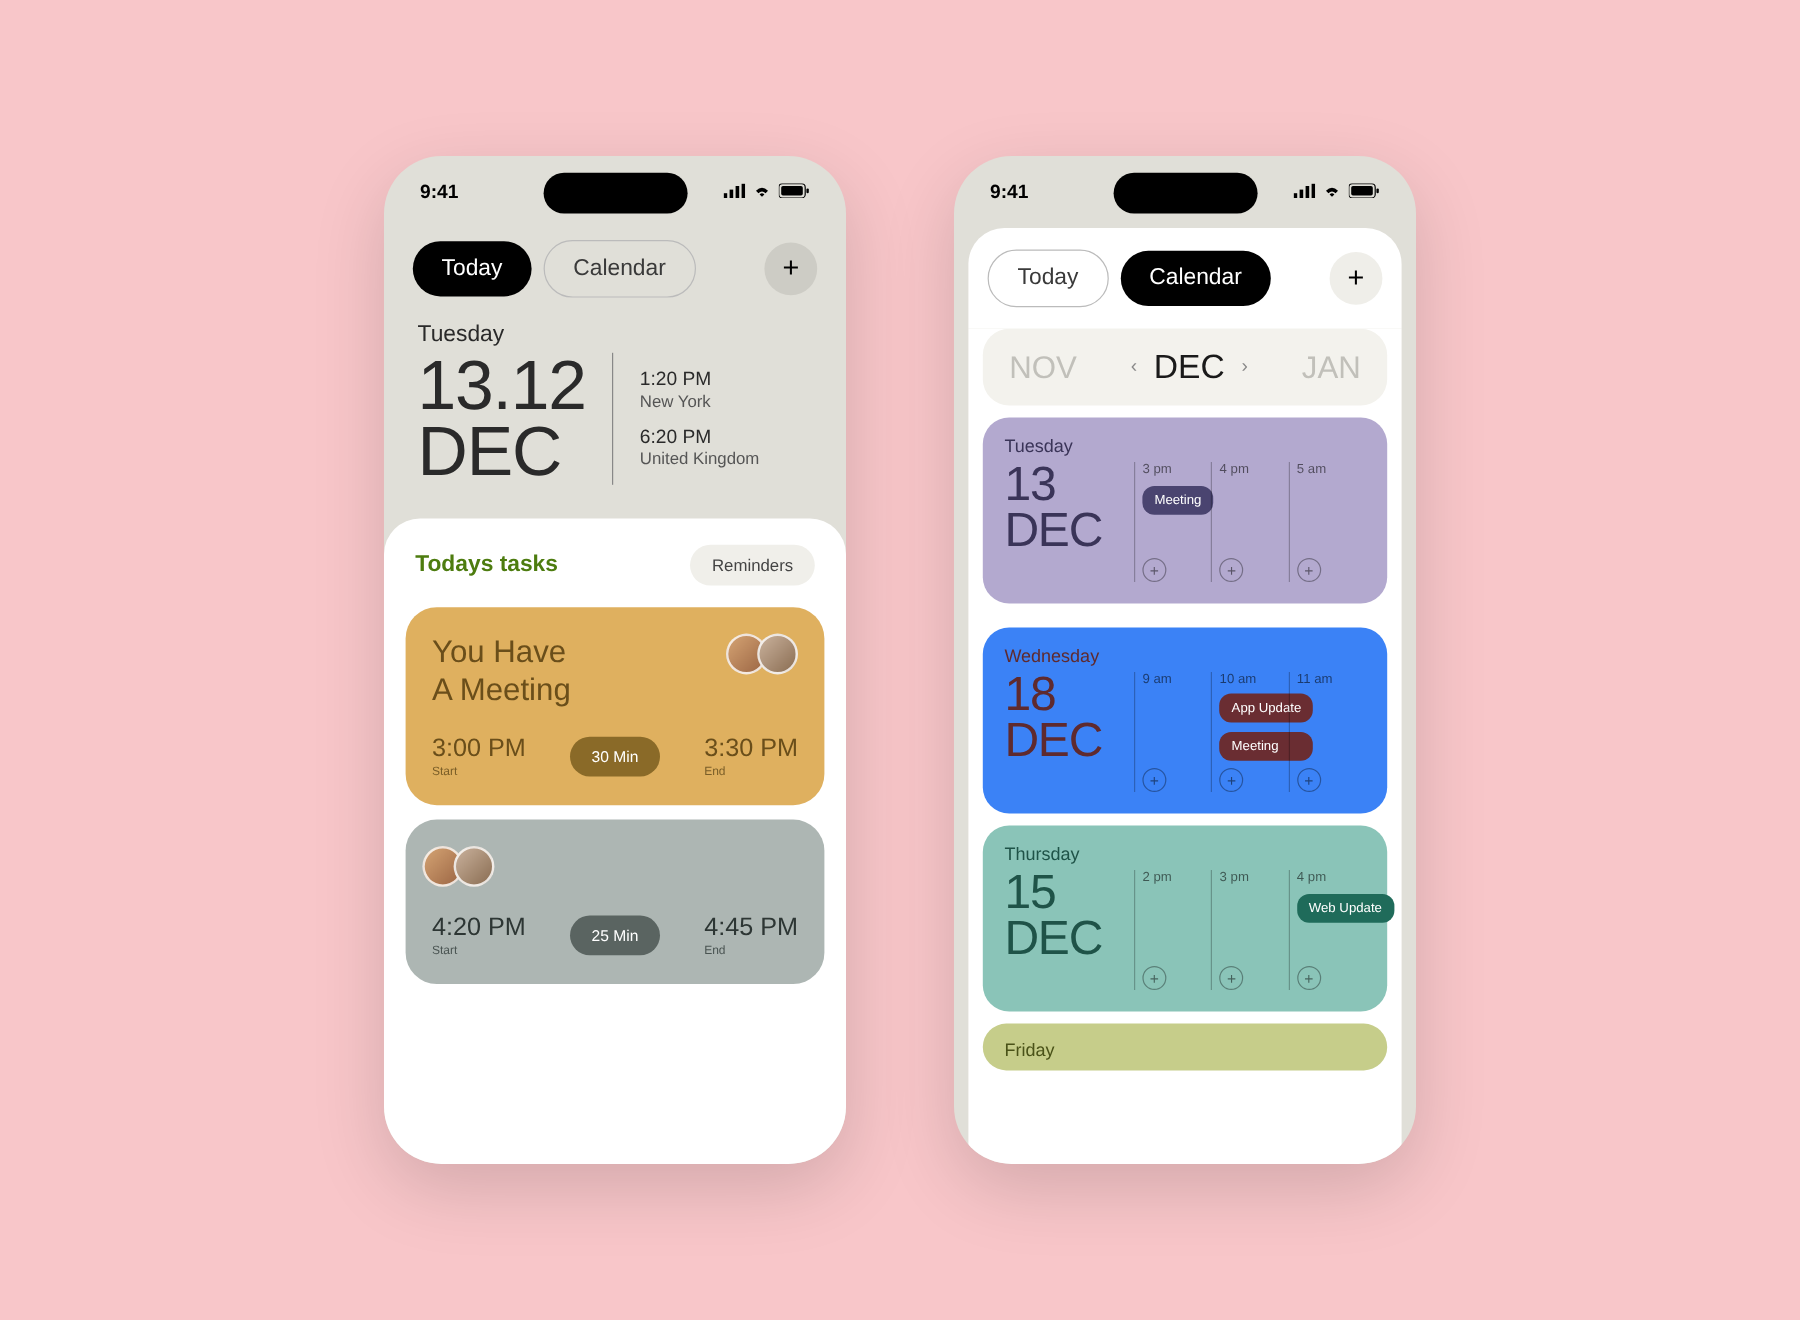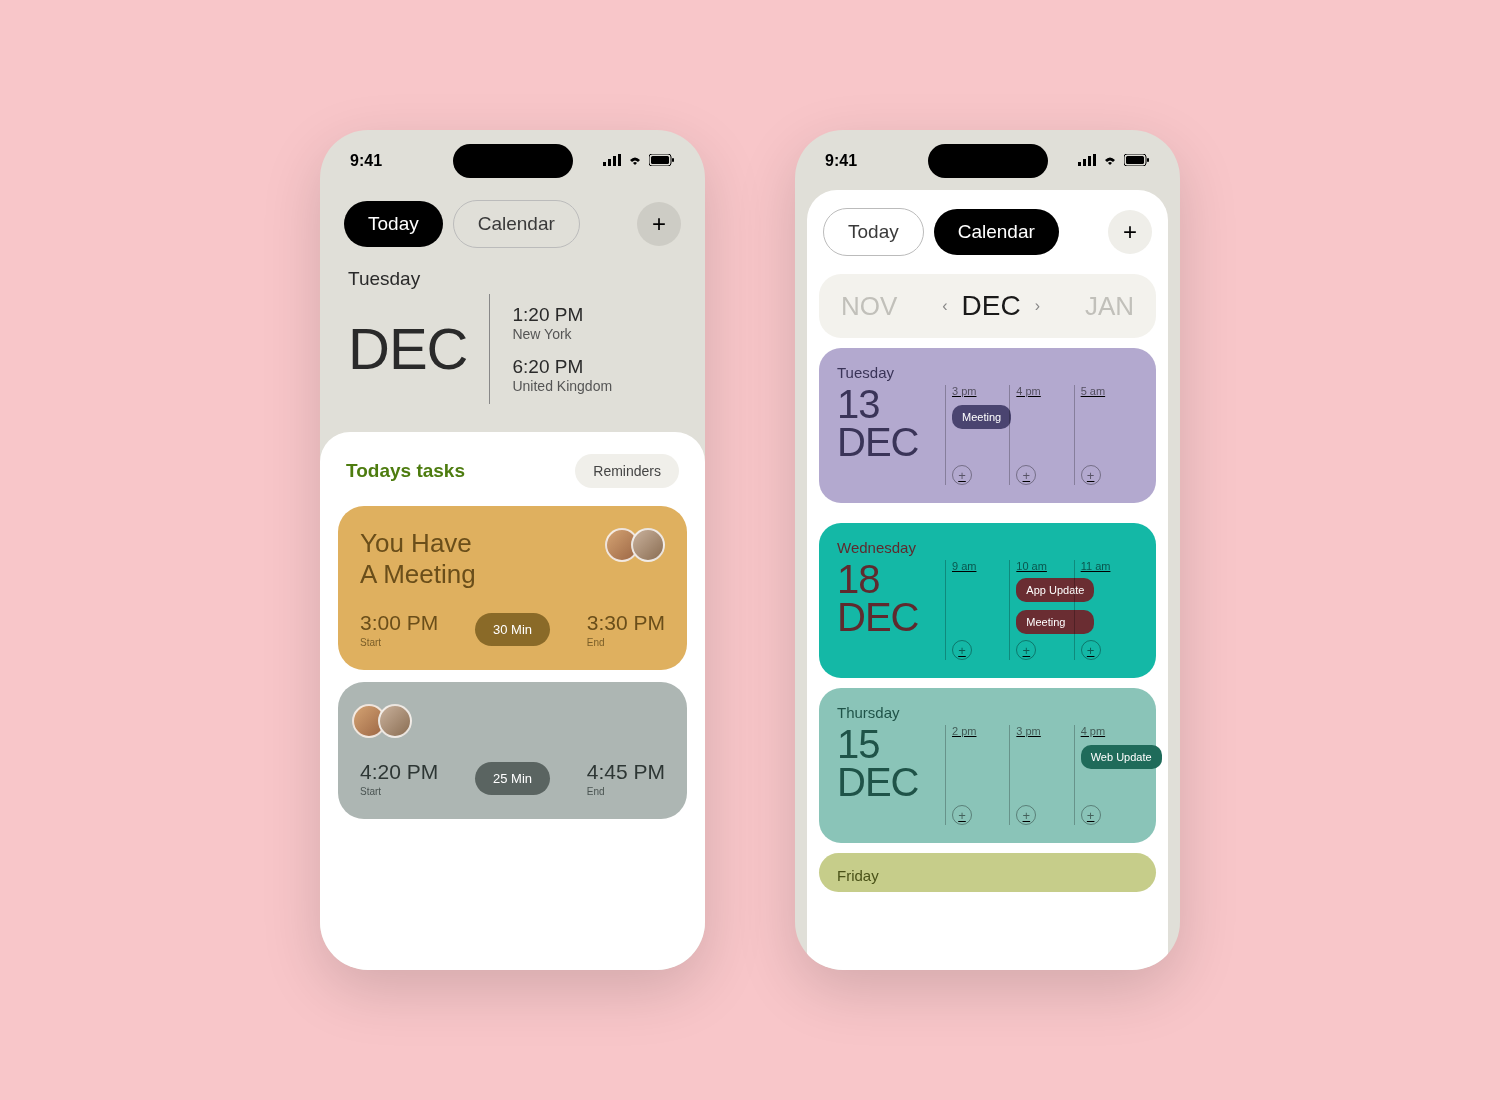--- a/index.html
+++ b/index.html
@@ -22,21 +22,21 @@
     .pill.inactive { background: transparent; color: #3a3a3a; border: 1px solid #bbb; }
     .add-btn { margin-left: auto; width: 44px; height: 44px; border-radius: 50%; background: #cdccc5; display: flex; align-items: center; justify-content: center; font-size: 24px; color: #000; cursor: pointer; }
     
     
     .date-block { padding: 20px 28px 28px; }
     .weekday { font-size: 19px; color: #2a2a2a; margin-bottom: 4px; }
     .date-row { display: flex; align-items: center; gap: 22px; }
     .big-date { font-size: 58px; font-weight: 500; color: #2a2a2a; line-height: 0.95; letter-spacing: -1px; }
     .divider-v { width: 1px; height: 110px; background: #888; }
     .tz-col { display: flex; flex-direction: column; gap: 14px; }
-    .tz-time { font-size: 19px; font-weight: 500; color: #2a2a2a; }
+    .tz-time { font-size: 16px; font-weight: 500; color: #2a2a2a; }
     .tz-loc { font-size: 14px; color: #555; }
     
     .tasks-panel { background: #fff; border-radius: 30px 30px 0 0; padding: 22px 18px 0; height: 100%; }
     .tasks-header { display: flex; justify-content: space-between; align-items: center; margin-bottom: 18px; padding: 0 8px; }
     .tasks-title { font-size: 19px; font-weight: 600; color: #4d7c0f; }
     .reminders-pill { background: #f0efea; padding: 9px 18px; border-radius: 20px; font-size: 14px; color: #444; cursor: pointer; }
     
     .task-card { border-radius: 26px; padding: 22px 22px; margin-bottom: 12px; }
     .task-card.gold { background: #dfb05f; }
     .task-card.grey { background: #adb6b3; }
@@ -63,32 +63,32 @@
     .phone.right .add-btn { background: #efeee9; }
     .cal-body { background: #fff; margin: 0 12px; padding: 0 12px 0; border-radius: 0 0 30px 30px; height: 720px; overflow: hidden; }
     .month-picker { background: #f3f2ed; border-radius: 22px; padding: 16px 22px; display: flex; justify-content: space-between; align-items: center; margin-bottom: 10px; }
     .mp-month { font-size: 26px; font-weight: 500; color: #c1c0ba; }
     .mp-center { display: flex; align-items: center; gap: 14px; }
     .mp-current { font-size: 28px; font-weight: 500; color: #1a1a1a; }
     .mp-arrow { font-size: 16px; color: #888; cursor: pointer; }
     
     .day-card { border-radius: 22px; padding: 16px 18px 18px; margin-bottom: 10px; }
     .day-card.purple { background: #b3a9cf; }
-    .day-card.rose { background: #14b8a6; margin-top: 20px; }
+    .day-card.rose { background: #3b82f6; margin-top: 20px; }
     .day-card.teal { background: #8ac4b8; }
     .day-card.olive { background: #c6cd8a; padding: 14px 18px 4px; }
     .day-name { font-size: 15px; margin-bottom: 4px; }
     .day-card.purple .day-name, .day-card.purple .day-big { color: #3a3458; }
     .day-card.rose .day-name, .day-card.rose .day-big { color: #5f2a2e; }
     .day-card.teal .day-name, .day-card.teal .day-big { color: #1f5348; }
     .day-card.olive .day-name { color: #4a5218; }
     .day-row { display: flex; gap: 14px; }
     .day-big { font-size: 40px; font-weight: 500; line-height: 0.95; min-width: 94px; letter-spacing: -1px; }
     .slots { display: flex; flex: 1; gap: 0; }
-    .slot { flex: 1; border-left: 1px solid rgba(0,0,0,0.25); padding: 0 6px; display: flex; flex-direction: column; justify-content: space-between; min-height: 100px; position: relative; text-decoration: underline; }
+    .slot { flex: 1; border-left: 1px solid rgba(0,0,0,0.25); padding: 0 6px; display: flex; flex-direction: column; justify-content: space-between; min-height: 100px; position: relative; }
     .slot-time { font-size: 11px; color: rgba(0,0,0,0.55); }
     .slot-add { width: 20px; height: 20px; border-radius: 50%; border: 1px solid rgba(0,0,0,0.35); display: flex; align-items: center; justify-content: center; font-size: 13px; color: rgba(0,0,0,0.5); cursor: pointer; }
     .event-chip { font-size: 11px; padding: 6px 10px; border-radius: 10px; color: #fff; cursor: pointer; margin-bottom: 4px; white-space: nowrap; position: absolute; top: 20px; }
     .day-card.purple .event-chip { background: #4a4470; }
     .day-card.rose .event-chip { background: #6a2d32; }
     .day-card.teal .event-chip { background: #1f6b5a; }
     .chip-stack .event-chip { position: static; }
     .chip-stack { position: absolute; top: 18px; display: flex; flex-direction: column; gap: 4px; }
   </style>
 </head>
@@ -121,20 +121,21 @@
     <button class="pill inactive">Calendar</button>
     <div class="add-btn">
         <span>+</span>
       </div>
   </div>
 
   <div class="date-block">
     <div class="weekday">Tuesday</div>
     <div class="date-row">
       <div class="big-date">
+        <div>13.12</div>
         <div>DEC</div>
       </div>
       <div class="divider-v"></div>
       <div class="tz-col">
         <div>
           <div class="tz-time">1:20 PM</div>
           <div class="tz-loc">New York</div>
         </div>
         <div>
           <div class="tz-time">6:20 PM</div>

